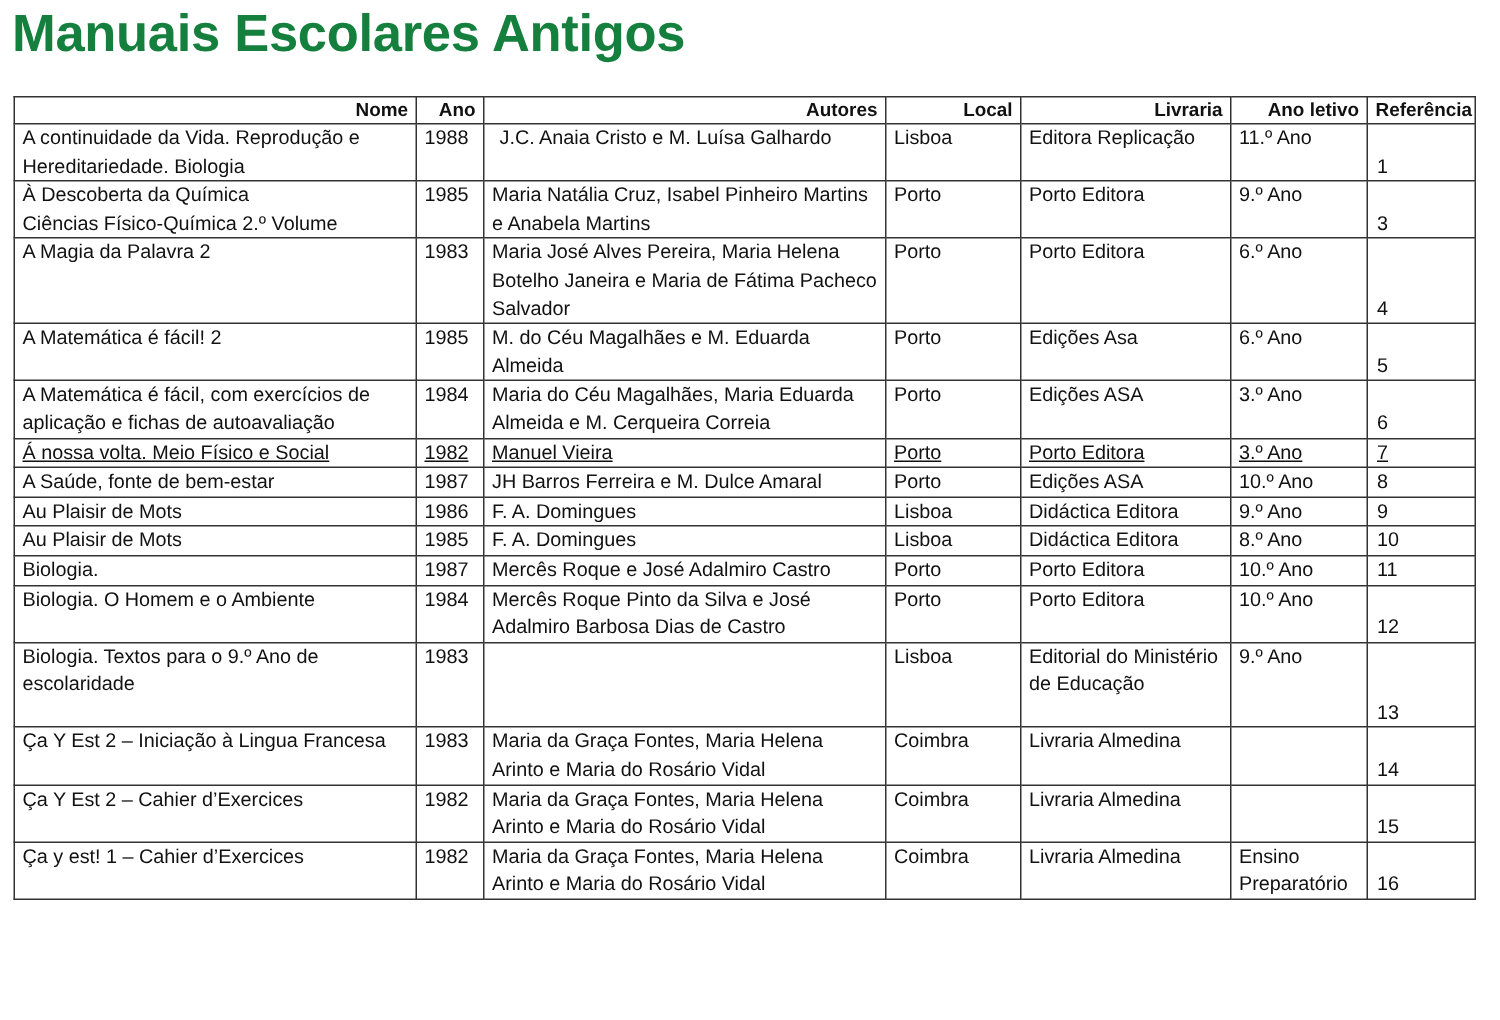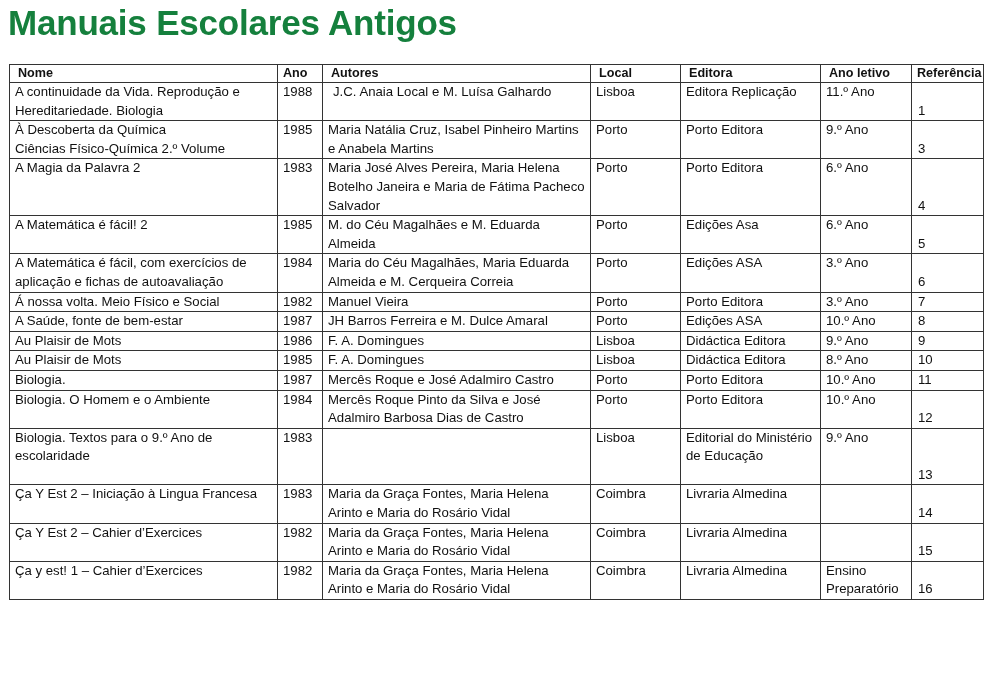--- a/index.html
+++ b/index.html
@@ -44,20 +44,21 @@
       vertical-align: top;
       text-align: left;
       overflow: hidden;
     }
     table.books th {
       font-weight: bold;
       font-size: 12.6px;
       height: 17px;
       line-height: 17px;
       padding-left: 8px;
+      text-align: right;
     }
     table.books th.c-ano, table.books th.c-ref { padding-left: 5px; }
     table.books td.c-ano {
       text-align: left;
       padding-right: 5px;
     }
     table.books td.c-ref {
       vertical-align: bottom;
       padding-left: 6px;
     }
@@ -78,30 +79,30 @@
     <col style="width:140px">
     <col style="width:91px">
     <col style="width:72px">
   </colgroup>
   <thead>
     <tr>
       <th class="c-nome">Nome</th>
       <th class="c-ano">Ano</th>
       <th class="c-autores">Autores</th>
       <th class="c-local">Local</th>
-      <th class="c-editora">Editora</th>
+      <th class="c-editora">Livraria</th>
       <th class="c-ano-letivo">Ano letivo</th>
       <th class="c-ref">Referência</th>
     </tr>
   </thead>
   <tbody id="table-body">
   <tr style="height: 38.2px;">
         <td class="c-nome multiline">A continuidade da Vida. Reprodução e Hereditariedade. Biologia</td>
         <td class="c-ano">1988</td>
-        <td class="c-autores c-autores-indent">J.C. Anaia Local e M. Luísa Galhardo</td>
+        <td class="c-autores c-autores-indent">J.C. Anaia Cristo e M. Luísa Galhardo</td>
         <td class="c-local">Lisboa</td>
         <td class="c-editora">Editora Replicação</td>
         <td class="c-ano-letivo">11.º Ano</td>
         <td class="c-ref">1</td>
       </tr>
       <tr style="height: 38.2px;">
         <td class="c-nome multiline">À Descoberta da Química
 Ciências Físico-Química 2.º Volume</td>
         <td class="c-ano">1985</td>
         <td class="c-autores">Maria Natália Cruz, Isabel Pinheiro Martins e Anabela Martins</td>
@@ -130,21 +131,21 @@
       </tr>
       <tr style="height: 38.2px;">
         <td class="c-nome multiline">A Matemática é fácil, com exercícios de aplicação e fichas de autoavaliação</td>
         <td class="c-ano">1984</td>
         <td class="c-autores">Maria do Céu Magalhães, Maria Eduarda Almeida e M. Cerqueira Correia</td>
         <td class="c-local">Porto</td>
         <td class="c-editora">Edições ASA</td>
         <td class="c-ano-letivo">3.º Ano</td>
         <td class="c-ref">6</td>
       </tr>
-      <tr style="height: 15px;">
+      <tr style="height: 15px; text-decoration: underline;">
         <td class="c-nome multiline">Á nossa volta. Meio Físico e Social</td>
         <td class="c-ano">1982</td>
         <td class="c-autores">Manuel Vieira</td>
         <td class="c-local">Porto</td>
         <td class="c-editora">Porto Editora</td>
         <td class="c-ano-letivo">3.º Ano</td>
         <td class="c-ref">7</td>
       </tr>
       <tr style="height: 19.6px;">
         <td class="c-nome multiline">A Saúde, fonte de bem-estar</td>

